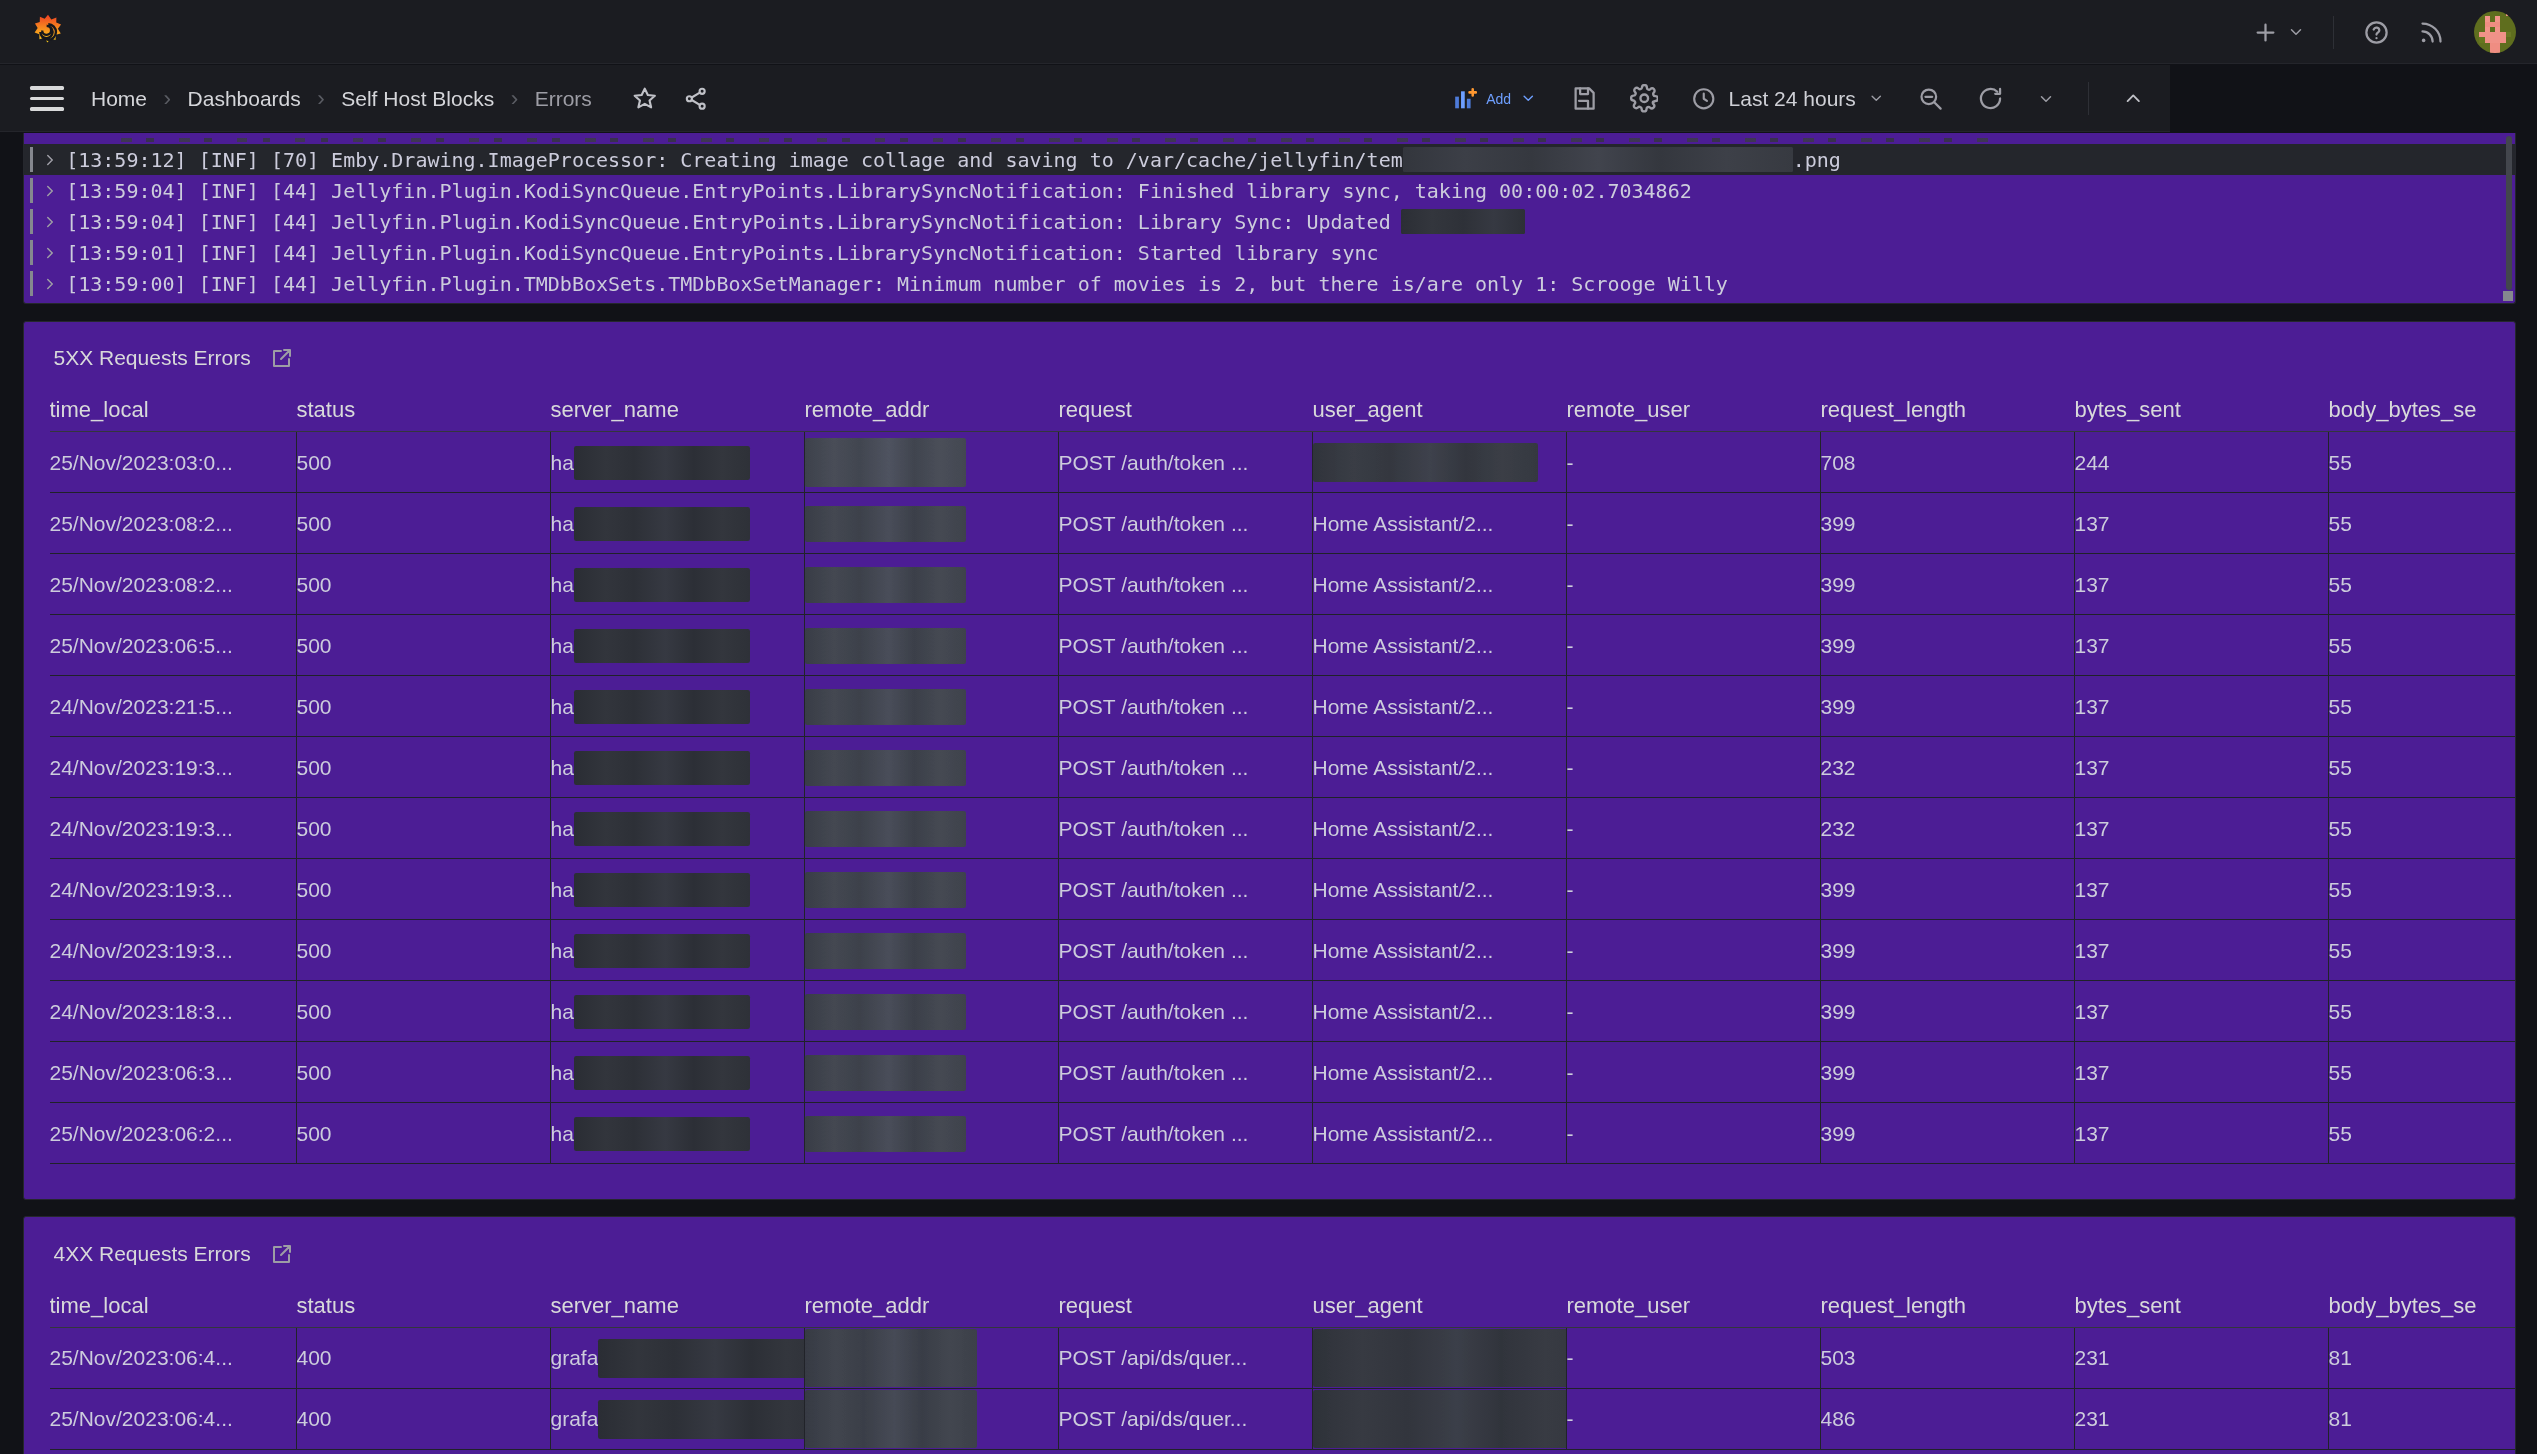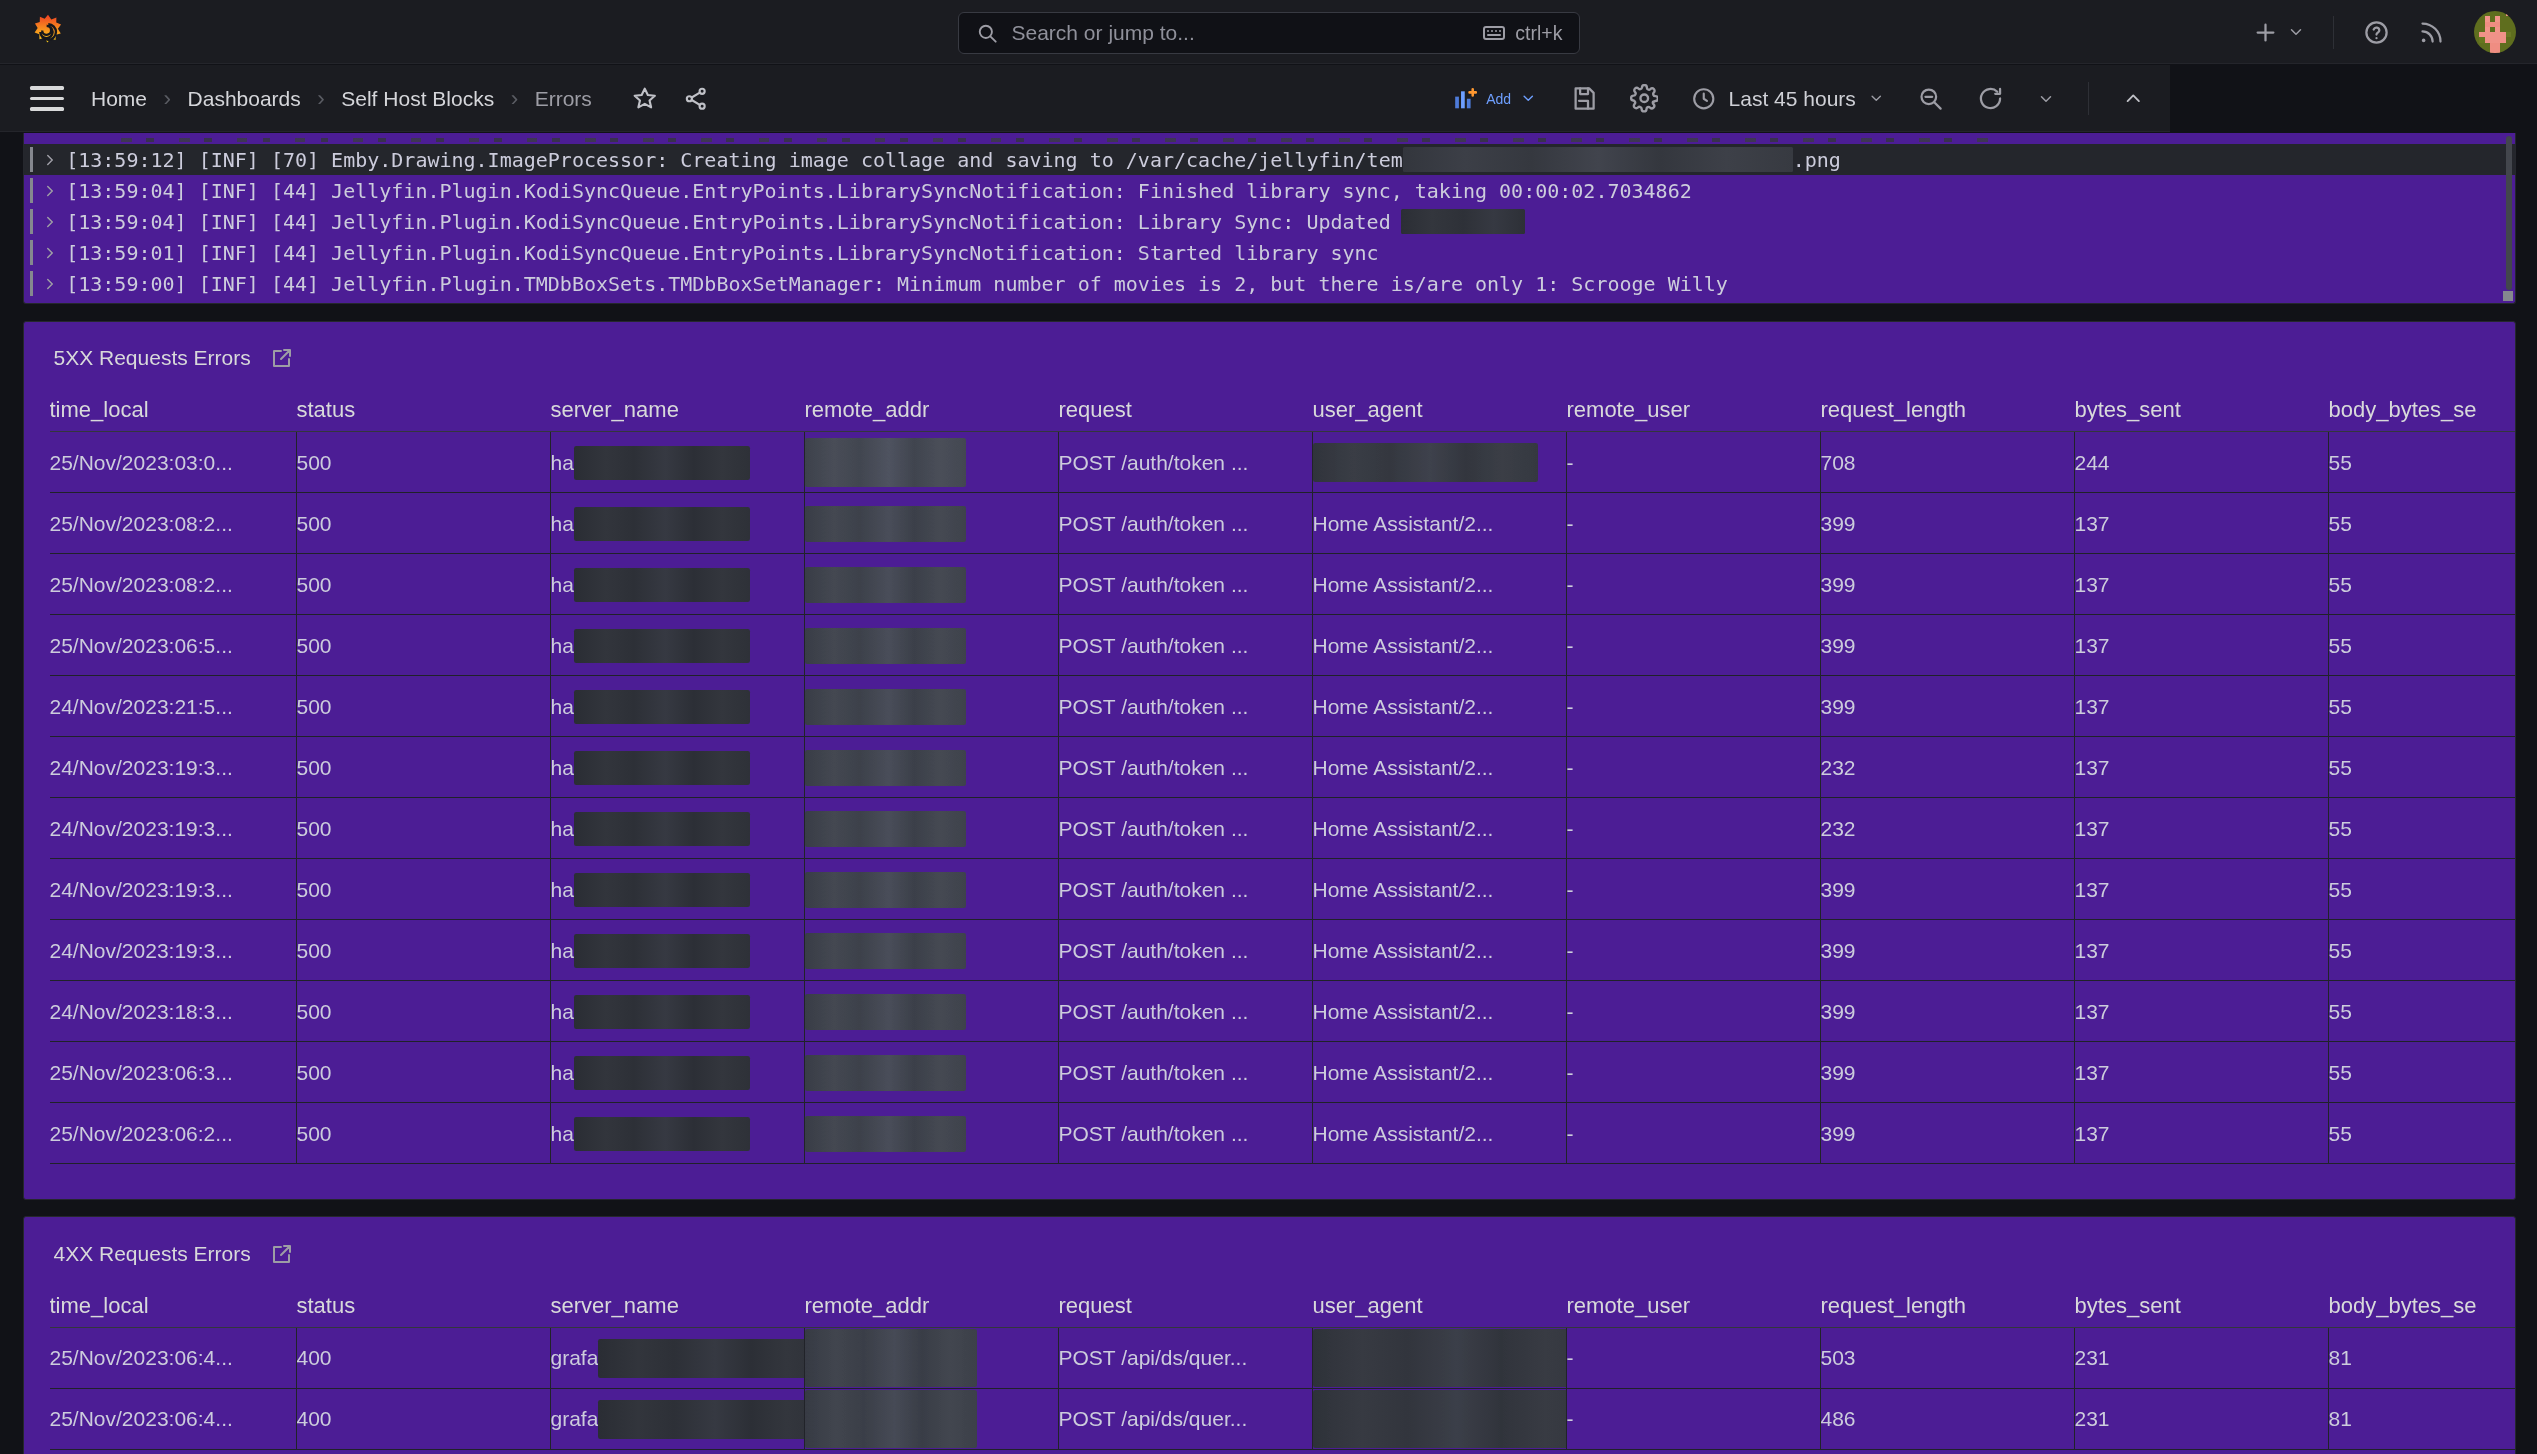--- a/index.html
+++ b/index.html
@@ -96,34 +96,20 @@
         <stop offset="0" stop-color="#fccf1c"></stop>
             <stop offset="0.45" stop-color="#f7941e"></stop>
             <stop offset="1" stop-color="#ef4023"></stop>
       </linearGradient>
         </defs>
       <path d="M12 0.5l2.2 3.1 3.4-1.2-.1 3.3 3.2 1.3-2.1 2.9 1.9 3.1-3.3.9-.2 3.4-3.1-1.2-2.3 2.9-2-3.1-3.3 1-.1-3.4-3.1-1.2 2-3-1.8-3 3.2-1 .1-3.4 3.2 1.3z" fill="url(#glg)"></path>
       <path d="M12.2 6.8a5.2 5.2 0 1 1-5.3 5.2 4.1 4.1 0 1 0 4.2-4.1 3 3 0 1 1-3 3.1" stroke="#16171c" stroke-width="1.6" fill="none"></path>
     </svg>
   </span>
 
-  <div class="searchbox">
-    <svg class="sicon" viewBox="0 0 24 24" width="22.5" height="22.5">
-        <circle cx="10.5" cy="10.5" r="6.5"></circle>
-        <path d="M15.3 15.3L21 21"></path>
-      </svg>
-    <span class="ph">Search or jump to...</span>
-    <span class="kbd-hint">
-      <svg class="sicon" viewBox="0 0 24 24" width="24" height="24">
-          <rect x="2" y="6" width="20" height="12" rx="2"></rect>
-          <path d="M6 10h.01M10 10h.01M14 10h.01M18 10h.01M6 14h12"></path>
-        </svg>
-      <span>ctrl+k</span>
-    </span>
-  </div>
 
   <div class="topbar-right">
     <span style="display:flex;align-items:center;gap:7.5px">
       <svg class="sicon" viewBox="0 0 24 24" width="27" height="27">
           <path d="M12 5v14M5 12h14"></path>
         </svg>
       <svg class="sicon" viewBox="0 0 24 24" width="18" height="18">
           <path d="M6 9l6 6 6-6"></path>
         </svg>
     </span>
@@ -200,21 +186,21 @@
       </svg>
     <svg class="sicon" viewBox="0 0 24 24" width="28.5" height="28.5">
         <circle cx="12" cy="12" r="3.2"></circle>
         <path d="M19.4 15a1.7 1.7 0 0 0 .3 1.9l.1.1a2 2 0 1 1-2.9 2.9l-.1-.1a1.7 1.7 0 0 0-1.9-.3 1.7 1.7 0 0 0-1 1.5V21a2 2 0 1 1-4.1 0v-.1a1.7 1.7 0 0 0-1.1-1.5 1.7 1.7 0 0 0-1.9.3l-.1.1a2 2 0 1 1-2.9-2.9l.1-.1a1.7 1.7 0 0 0 .3-1.9 1.7 1.7 0 0 0-1.5-1H3a2 2 0 1 1 0-4.1h.1a1.7 1.7 0 0 0 1.5-1.1 1.7 1.7 0 0 0-.3-1.9l-.1-.1a2 2 0 1 1 2.9-2.9l.1.1a1.7 1.7 0 0 0 1.9.3 1.7 1.7 0 0 0 1-1.5V3a2 2 0 1 1 4.1 0v.1a1.7 1.7 0 0 0 1 1.5 1.7 1.7 0 0 0 1.9-.3l.1-.1a2 2 0 1 1 2.9 2.9l-.1.1a1.7 1.7 0 0 0-.3 1.9v.1a1.7 1.7 0 0 0 1.5 1h.2a2 2 0 1 1 0 4.1h-.1a1.7 1.7 0 0 0-1.5 1z"></path>
       </svg>
     <span class="timepicker">
       <svg class="sicon" viewBox="0 0 24 24" width="25.5" height="25.5">
           <circle cx="12" cy="12" r="9"></circle>
           <path d="M12 7v5l3 2"></path>
         </svg>
-      <span>Last 45 hours</span>
+      <span>Last 24 hours</span>
       <svg class="sicon" viewBox="0 0 24 24" width="16.5" height="16.5">
           <path d="M6 9l6 6 6-6"></path>
         </svg>
     </span>
     <svg class="sicon" viewBox="0 0 24 24" width="27" height="27">
         <circle cx="10.5" cy="10.5" r="6.5"></circle>
         <path d="M15.3 15.3L21 21M7.5 10.5h6"></path>
       </svg>
     <svg class="sicon" viewBox="0 0 24 24" width="27" height="27">
         <path d="M20.5 12a8.5 8.5 0 1 1-2.5-6"></path>

